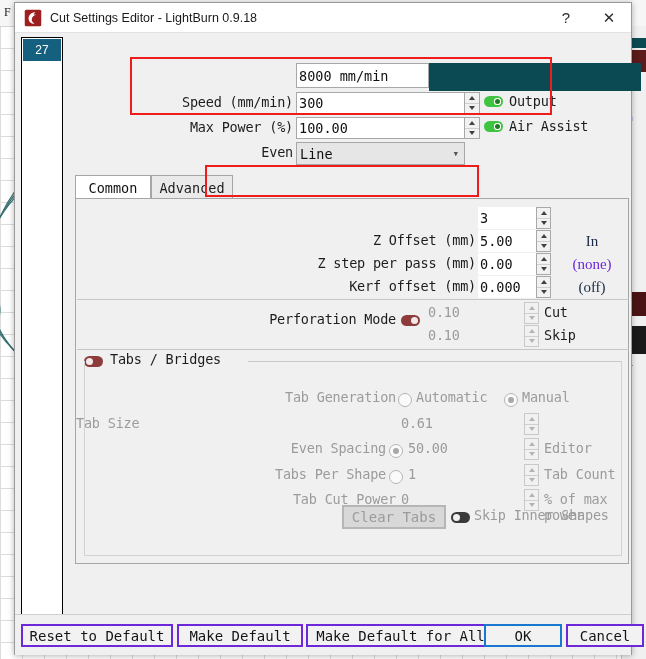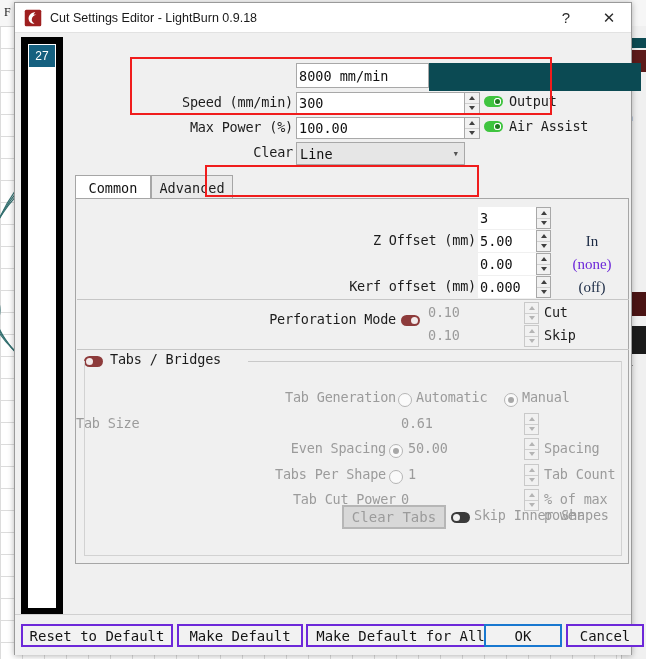--- a/index.html
+++ b/index.html
@@ -79,21 +79,21 @@
   }
   .tb-close { width: 44px; }
 
   .body {
     position: relative; height: 622px; background: #f0f0f0;
   }
 
   
   .cutlist {
     position: absolute; left: 6px; top: 4px; width: 42px; height: 578px;
-    background: #ffffff; border: 7px solid #000000; box-sizing: border-box;
+    background: #ffffff; border: 1px solid #000000; box-sizing: border-box;
   }
   .cutlist-item {
     margin: 1px; height: 22px; background: #15607f; color: #ffffff;
     display:flex; align-items:center; justify-content:center;
     font-size: 12px; font-family: "Liberation Sans", sans-serif;
   }
 
   
   .content { position: absolute; left: 48px; top: 2px; right: 2px; bottom: 40px; }
 
@@ -323,21 +323,21 @@
             </div>
         </div>
         <div class="row" style="left:421px; top:83px;">
           <span class="toggle on">
               <span class="knob"></span>
             </span>
           <span class="lb" style="margin-left:6px;">Air Assist</span>
         </div>
 
         <div class="row" style="left:0; top:109px; width:230px; justify-content:flex-end;">
-          <span class="lb lbl">Clear</span>
+          <span class="lb lbl">Even</span>
         </div>
         <div class="combo" style="position:absolute; left:233px; top:107px; width:169px;">
           <span>Line</span>
           <span class="chev">▾</span>
         </div>
 
         <div class="tabstrip">
           <div class="tab active">Common</div>
           <div class="tab inactive">Advanced</div>
         </div>
@@ -361,20 +361,23 @@
           <div class="spin" style="position:absolute; left:460px; top:31px; border-left:1px solid #a8a8a8;">
             <div class="half">
                 <i class="tri-up"></i>
               </div>
             <div class="half">
                 <i class="tri-dn"></i>
               </div>
           </div>
           <div style="position:absolute; left:478px; top:31px; width:76px; height:22px; display:flex; align-items:center; justify-content:center; font-family:'Liberation Serif',serif; font-size:15px; color:#1b2a44;">In</div>
 
+          <div class="row" style="left:0; top:56px; width:400px; justify-content:flex-end;">
+            <span class="lb lbl">Z step per pass (mm)</span>
+          </div>
           <div class="field noborder" style="position:absolute; left:402px; top:54px; width:58px;">0.00</div>
           <div class="spin" style="position:absolute; left:460px; top:54px; border-left:1px solid #a8a8a8;">
             <div class="half">
                 <i class="tri-up"></i>
               </div>
             <div class="half">
                 <i class="tri-dn"></i>
               </div>
           </div>
           <div style="position:absolute; left:478px; top:54px; width:76px; height:22px; display:flex; align-items:center; justify-content:center; font-family:'Liberation Serif',serif; font-size:15px; color:#6d28d9;">(none)</div>
@@ -460,21 +463,21 @@
           <span class="radio sel" style="position:absolute; left:313px; top:245px;"></span>
           <div class="lb lb-dim" style="position:absolute; left:332px; top:241px;">50.00</div>
           <div class="spin dim" style="position:absolute; left:448px; top:239px; border:1px solid #c9c9c9;">
             <div class="half">
                 <i class="tri-up"></i>
               </div>
             <div class="half">
                 <i class="tri-dn"></i>
               </div>
           </div>
-          <div class="lb lb-dim" style="position:absolute; left:468px; top:241px;">Spacing</div>
+          <div class="lb lb-dim" style="position:absolute; left:468px; top:241px;">Editor</div>
 
           <div class="row" style="left:0; top:267px; width:310px; justify-content:flex-end;">
             <span class="lb lb-dim lbl">Tabs Per Shape</span>
           </div>
           <span class="radio" style="position:absolute; left:313px; top:271px;"></span>
           <div class="lb lb-dim" style="position:absolute; left:332px; top:267px;">1</div>
           <div class="spin dim" style="position:absolute; left:448px; top:265px; border:1px solid #c9c9c9;">
             <div class="half">
                 <i class="tri-up"></i>
               </div>

